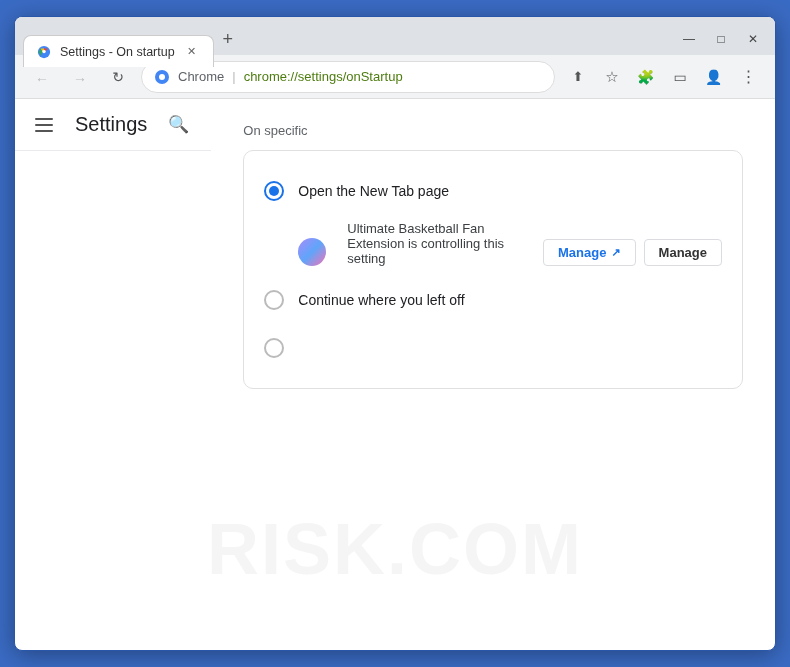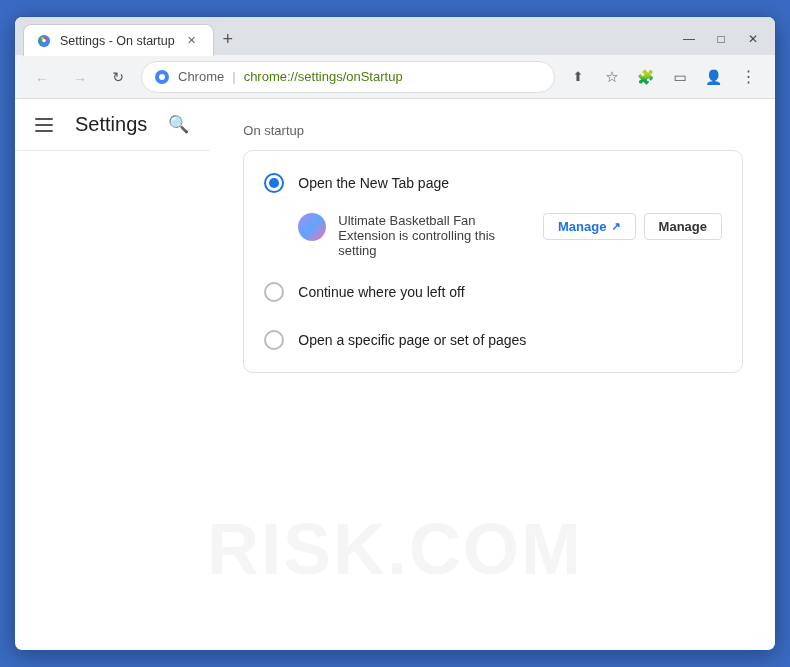--- a/index.html
+++ b/index.html
@@ -38,21 +38,21 @@
       border-radius: 8px 8px 0 0;
       height: 32px;
       display: flex;
       align-items: center;
       padding: 0 12px;
       gap: 8px;
       font-size: 12.5px;
       color: #333;
       min-width: 180px;
       position: relative;
-      top: 1px;
+      top: 12px;
       border: 1px solid #ccc;
       border-bottom: none;
     }
     .tab-favicon {
       width: 16px;
       height: 16px;
       display: inline-flex;
       align-items: center;
       justify-content: center;
     }
@@ -200,21 +200,21 @@
     }
     .section-label {
       font-size: 13px;
       color: #5f6368;
       margin-bottom: 12px;
       font-weight: 400;
     }
     .settings-card {
       border: 1px solid #e0e0e0;
       border-radius: 10px;
-      padding: 8px 0;
+      padding: 16px 0;
       background: #fff;
     }
     .option-row {
       display: flex;
       align-items: center;
       padding: 10px 20px;
       gap: 14px;
       min-height: 48px;
     }
     .option-row:not(:last-child) {
@@ -240,23 +240,23 @@
       border-radius: 50%;
       background: #1a73e8;
     }
     .option-label {
       font-size: 14px;
       color: #202124;
     }
     
     .ext-row {
       display: flex;
-      align-items: flex-start;
+      align-items: flex-end;
       padding: 6px 20px 10px 54px;
-      gap: 12px;
+      gap: 21px;
     }
     .ext-icon {
       width: 28px;
       height: 28px;
       border-radius: 50%;
       background: linear-gradient(135deg, #a78bfa, #60a5fa, #f472b6);
       flex-shrink: 0;
       display: flex;
       align-items: center;
       justify-content: center;
@@ -380,21 +380,21 @@
           <span></span>
           <span></span>
       </div>
       <span class="settings-title">Settings</span>
       <div class="search-icon-btn">
         <span>🔍</span>
       </div>
     </div>
 
     <div class="settings-body">
-      <div class="section-label">On startup</div>
+      <div class="section-label">On specific</div>
 
       <div class="settings-card">
 
         <div class="option-row">
           <div class="radio-outer selected">
             <div class="radio-inner"></div>
           </div>
           <span class="option-label">Open the New Tab page</span>
         </div>
 
@@ -412,20 +412,19 @@
           </div>
         </div>
 
         <div class="option-row">
           <div class="radio-outer"></div>
           <span class="option-label">Continue where you left off</span>
         </div>
 
         <div class="option-row">
           <div class="radio-outer"></div>
-          <span class="option-label">Open a specific page or set of pages</span>
         </div>
       </div>
     </div>
 
     <div class="watermark">RISK.COM</div>
   </div>
 </div>
 
 </body></html>

